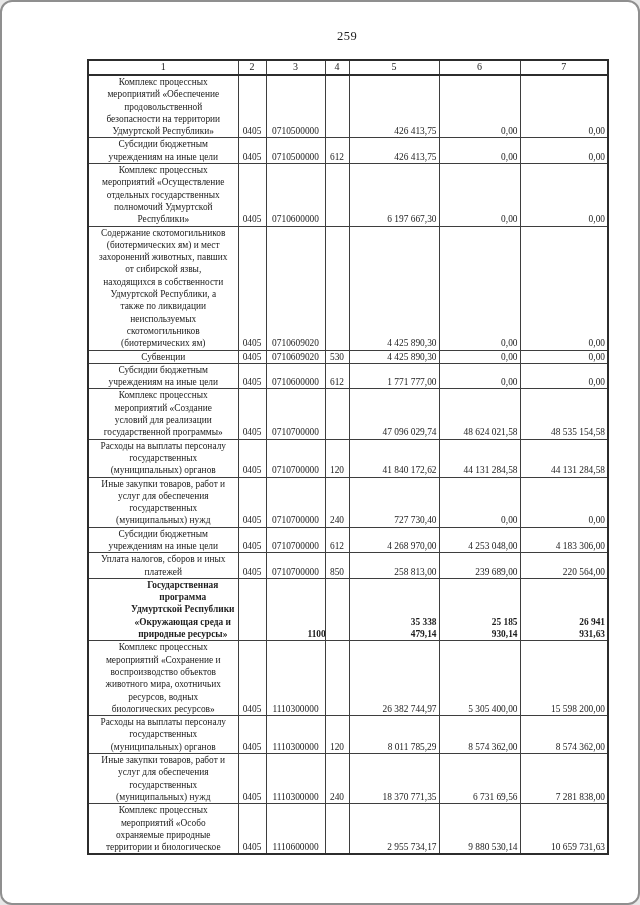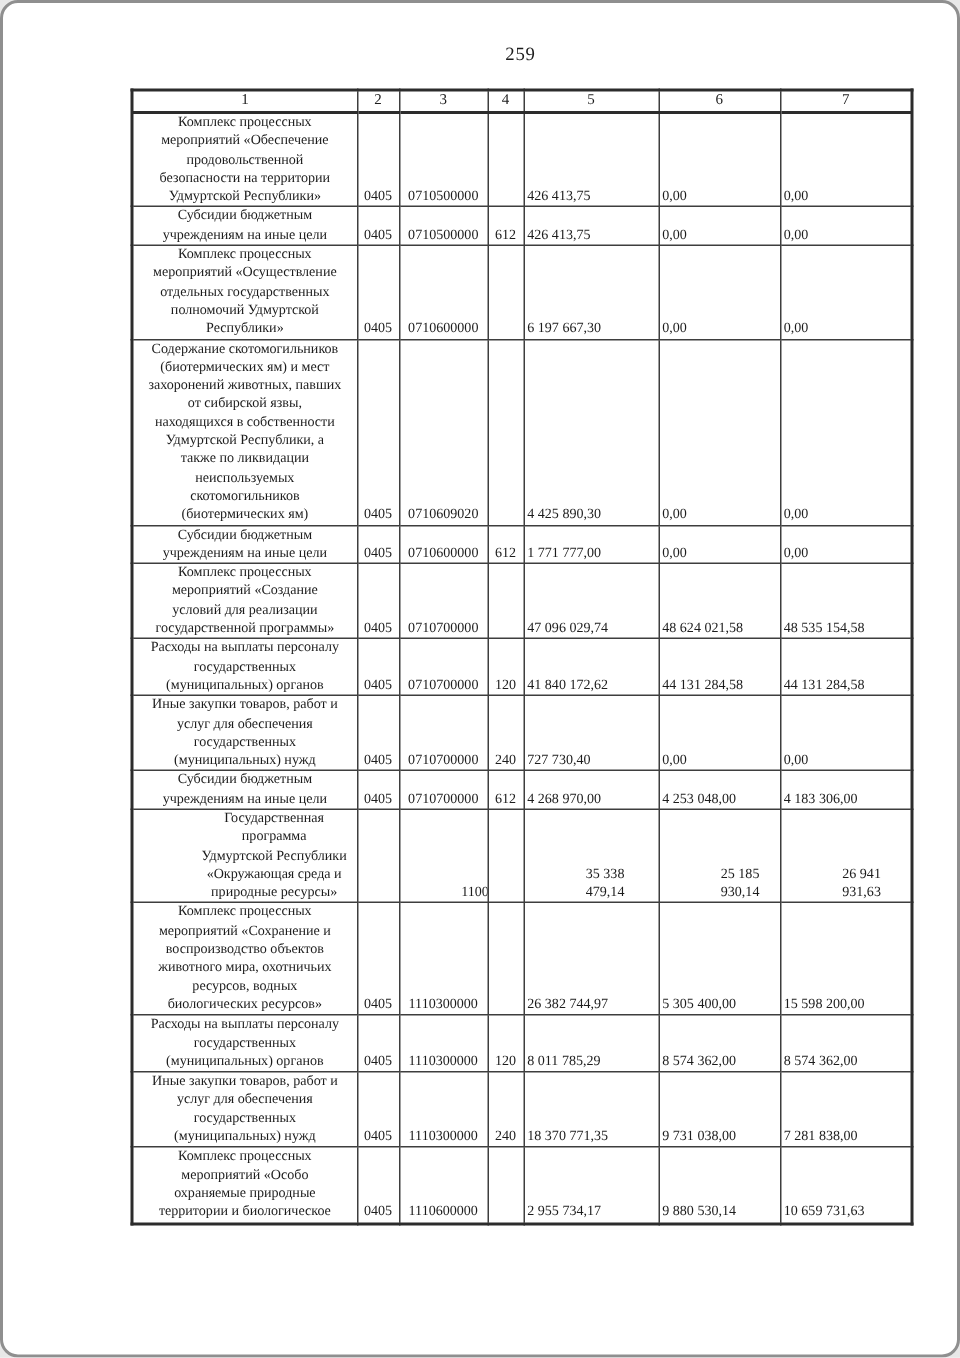--- a/index.html
+++ b/index.html
@@ -49,25 +49,25 @@
     vertical-align:top;
     white-space:pre-line;
     padding:0 2px 1px 3px;
   }
   td.c2, td.c3, td.c4{
     text-align:center;
     vertical-align:bottom;
     padding:0 1px 1px 1px;
   }
   td.c5, td.c6, td.c7{
-    text-align:left;
+    text-align:right;
     vertical-align:bottom;
     padding:0 3px 1px 1px;
   }
-  tr.bold td{font-weight:normal;padding-left:41px;}
+  tr.bold td{font-weight:bold;padding-left:41px;}
 </style>
 </head>
 <body>
 
 <div class="page">
   <div class="page-number">259</div>
 
   <table class="budget">
     <colgroup>
       <col style="width:150px">
@@ -138,20 +138,29 @@
 скотомогильников
 (биотермических ям)</td>
     <td class="c2">0405</td>
     <td class="c3">0710609020</td>
     <td class="c4"></td>
     <td class="c5">4 425 890,30</td>
     <td class="c6">0,00</td>
     <td class="c7">0,00</td>
   </tr>
         <tr>
+    <td class="c1">Субвенции</td>
+    <td class="c2">0405</td>
+    <td class="c3">0710609020</td>
+    <td class="c4">530</td>
+    <td class="c5">4 425 890,30</td>
+    <td class="c6">0,00</td>
+    <td class="c7">0,00</td>
+  </tr>
+        <tr>
     <td class="c1">Субсидии бюджетным
 учреждениям на иные цели</td>
     <td class="c2">0405</td>
     <td class="c3">0710600000</td>
     <td class="c4">612</td>
     <td class="c5">1 771 777,00</td>
     <td class="c6">0,00</td>
     <td class="c7">0,00</td>
   </tr>
         <tr>
@@ -191,20 +200,30 @@
   </tr>
         <tr>
     <td class="c1">Субсидии бюджетным
 учреждениям на иные цели</td>
     <td class="c2">0405</td>
     <td class="c3">0710700000</td>
     <td class="c4">612</td>
     <td class="c5">4 268 970,00</td>
     <td class="c6">4 253 048,00</td>
     <td class="c7">4 183 306,00</td>
+  </tr>
+        <tr>
+    <td class="c1">Уплата налогов, сборов и иных
+платежей</td>
+    <td class="c2">0405</td>
+    <td class="c3">0710700000</td>
+    <td class="c4">850</td>
+    <td class="c5">258 813,00</td>
+    <td class="c6">239 689,00</td>
+    <td class="c7">220 564,00</td>
   </tr>
         <tr class="bold">
     <td class="c1">Государственная программа
 Удмуртской Республики
 «Окружающая среда и
 природные ресурсы»</td>
     <td class="c2">0405</td>
     <td class="c3">1100000000</td>
     <td class="c4"></td>
     <td class="c5">35 338 479,14</td>
@@ -238,21 +257,21 @@
   </tr>
         <tr>
     <td class="c1">Иные закупки товаров, работ и
 услуг для обеспечения
 государственных
 (муниципальных) нужд</td>
     <td class="c2">0405</td>
     <td class="c3">1110300000</td>
     <td class="c4">240</td>
     <td class="c5">18 370 771,35</td>
-    <td class="c6">9 731 038,00</td>
+    <td class="c6">6 731 69,56</td>
     <td class="c7">7 281 838,00</td>
   </tr>
         <tr>
     <td class="c1">Комплекс процессных
 мероприятий «Особо
 охраняемые природные
 территории и биологическое</td>
     <td class="c2">0405</td>
     <td class="c3">1110600000</td>
     <td class="c4"></td>

